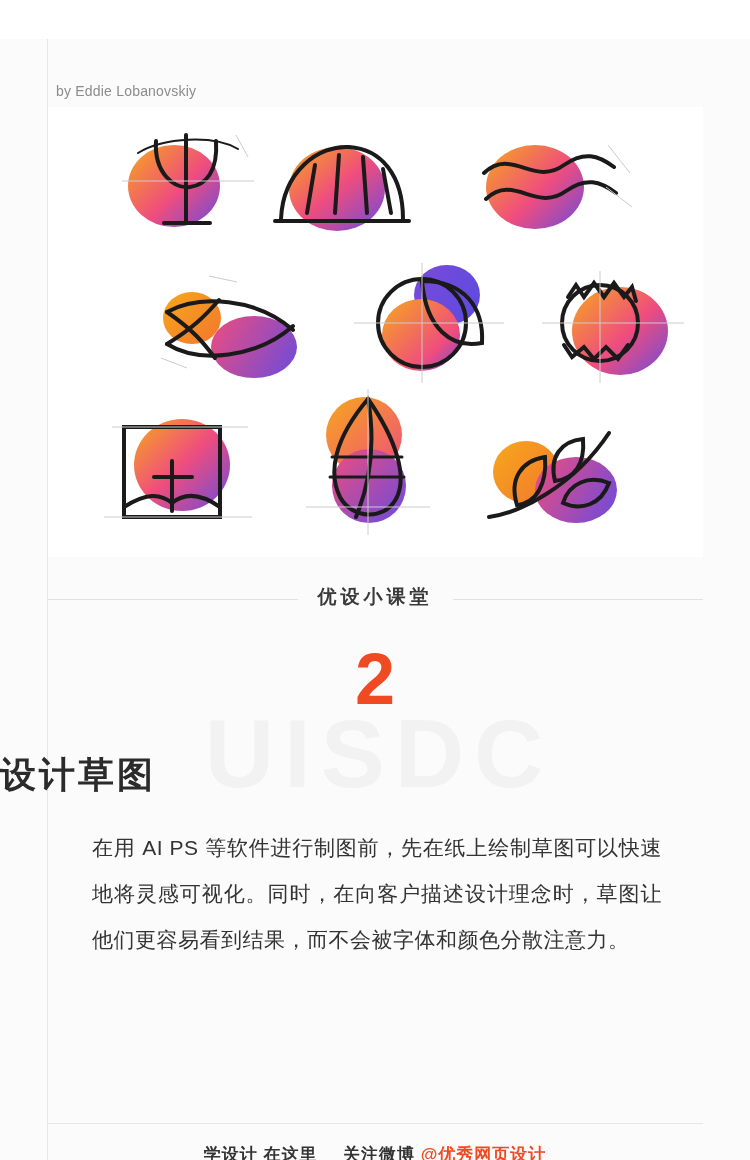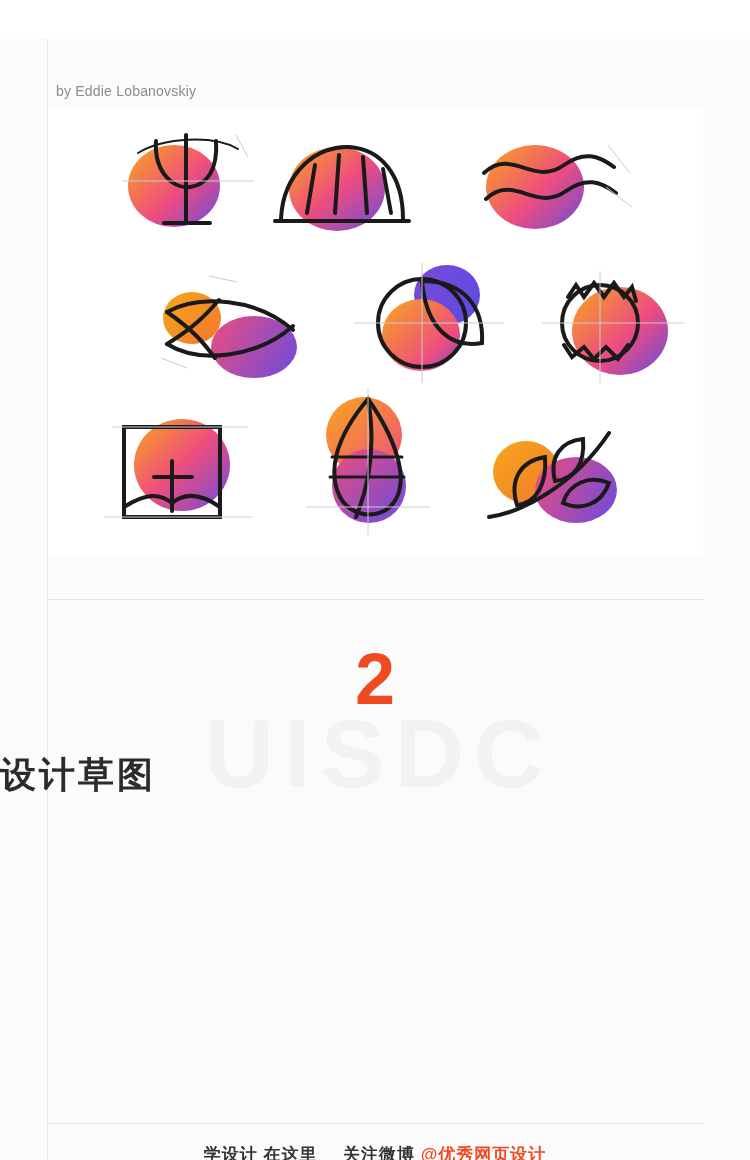--- a/index.html
+++ b/index.html
@@ -296,25 +296,29 @@
           <path d="M54 88 C46 62 58 44 82 40 C84 66 74 86 54 88Z"></path>
           <path d="M92 64 C86 40 98 24 120 22 C122 46 112 62 92 64Z"></path>
           <path d="M100 86 C106 66 126 58 146 66 C138 88 118 94 100 86Z"></path>
         </g>
       </svg>
     </div>
 
   </div>
 
   <div class="rule-row"></div>
+  <div class="section-tag">
+    <span>优设小课堂</span>
+  </div>
 
   <div class="ghost">UISDC</div>
   <div class="big-number">2</div>
   <div class="headline">设计草图</div>
 
+  <div class="body-copy">在用 AI PS 等软件进行制图前，先在纸上绘制草图可以快速地将灵感可视化。同时，在向客户描述设计理念时，草图让他们更容易看到结果，而不会被字体和颜色分散注意力。</div>
 
   <div class="footer-rule"></div>
   <div class="footer">
     <span>学设计 在这里</span>
     <span class="sep"></span>
     <span>关注微博</span>
     <span class="brand">@优秀网页设计</span>
   </div>
 
 </div>

